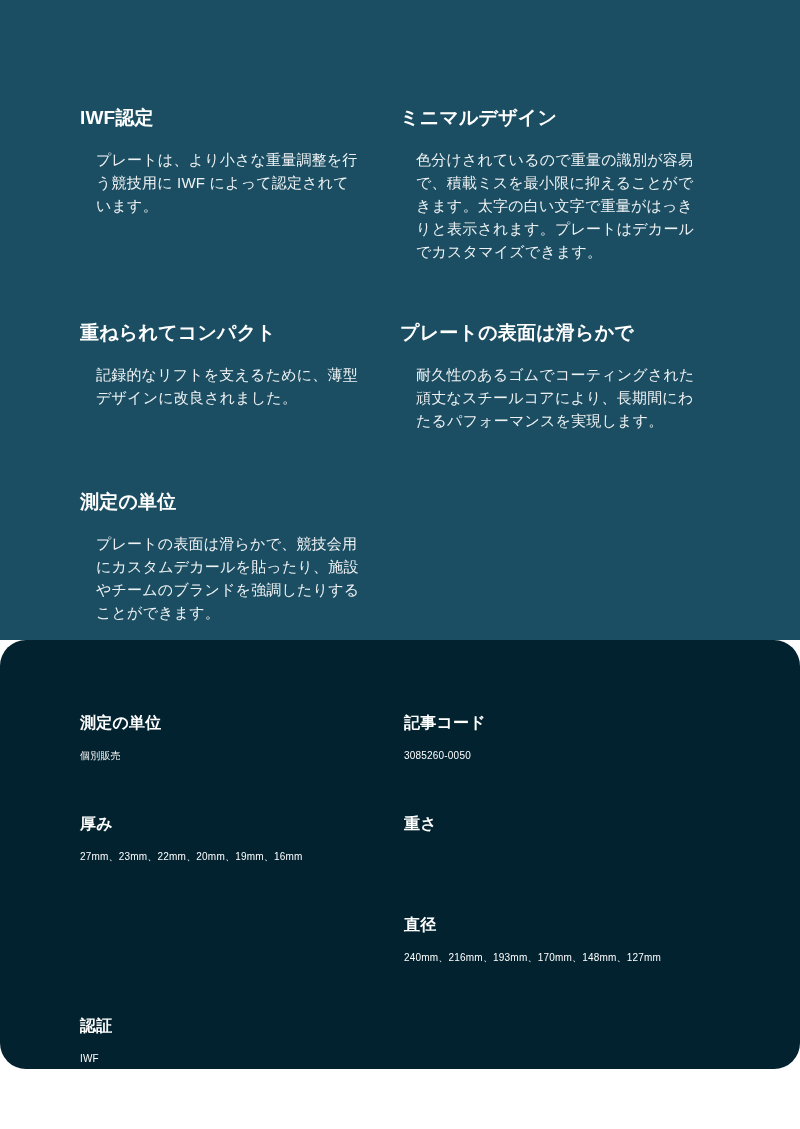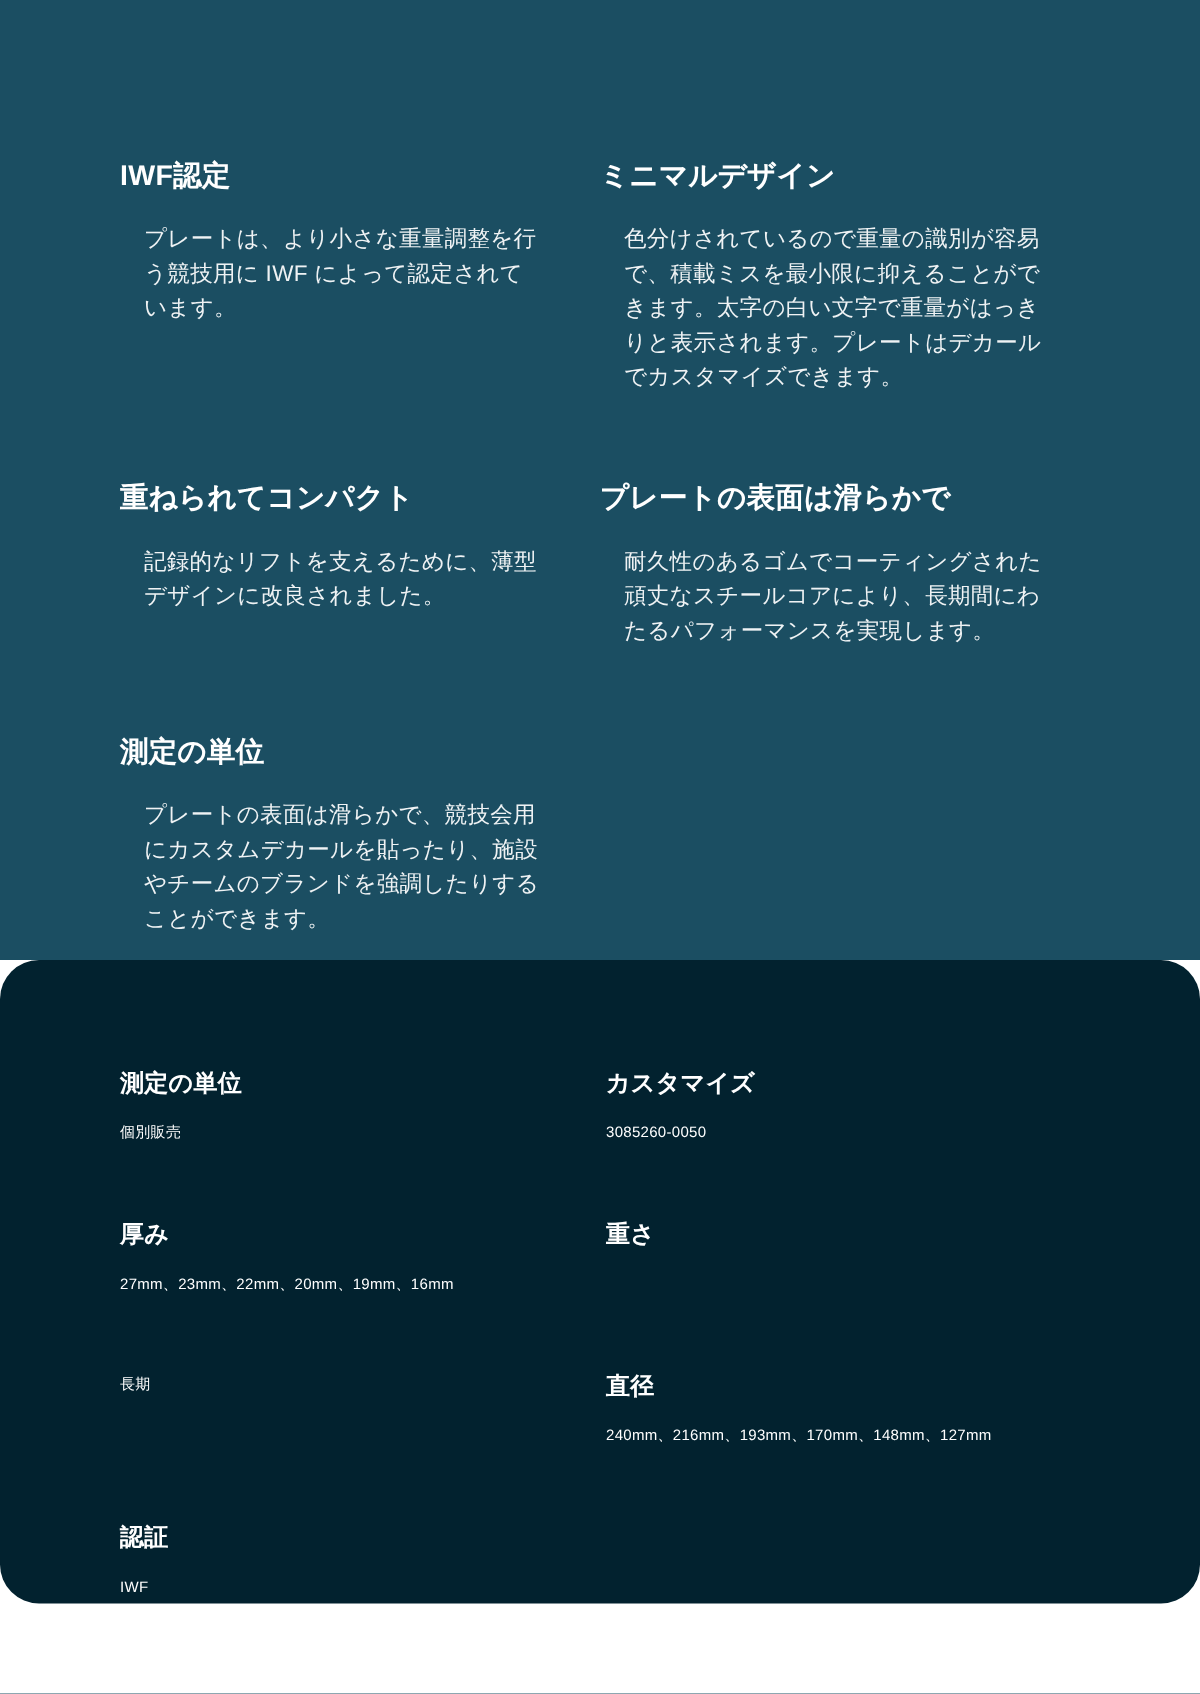--- a/index.html
+++ b/index.html
@@ -123,35 +123,34 @@
 
   <section class="specs-section">
     <div class="specs-grid">
 
       <div class="spec-item">
         <h4 class="spec-label">測定の単位</h4>
         <p class="spec-value">個別販売</p>
       </div>
 
       <div class="spec-item">
-        <h4 class="spec-label">カスタマイズ</h4>
+        <h4 class="spec-label">記事コード</h4>
         <p class="spec-value">3085260-0050</p>
       </div>
 
       <div class="spec-item">
         <h4 class="spec-label">厚み</h4>
         <p class="spec-value">27mm、23mm、22mm、20mm、19mm、16mm</p>
       </div>
 
       <div class="spec-item">
         <h4 class="spec-label">重さ</h4>
       </div>
 
       <div class="spec-item">
-        <p class="spec-value">長期</p>
       </div>
 
       <div class="spec-item">
         <h4 class="spec-label">直径</h4>
         <p class="spec-value">240mm、216mm、193mm、170mm、148mm、127mm</p>
       </div>
 
       <div class="spec-item">
         <h4 class="spec-label">認証</h4>
         <p class="spec-value">IWF</p>

